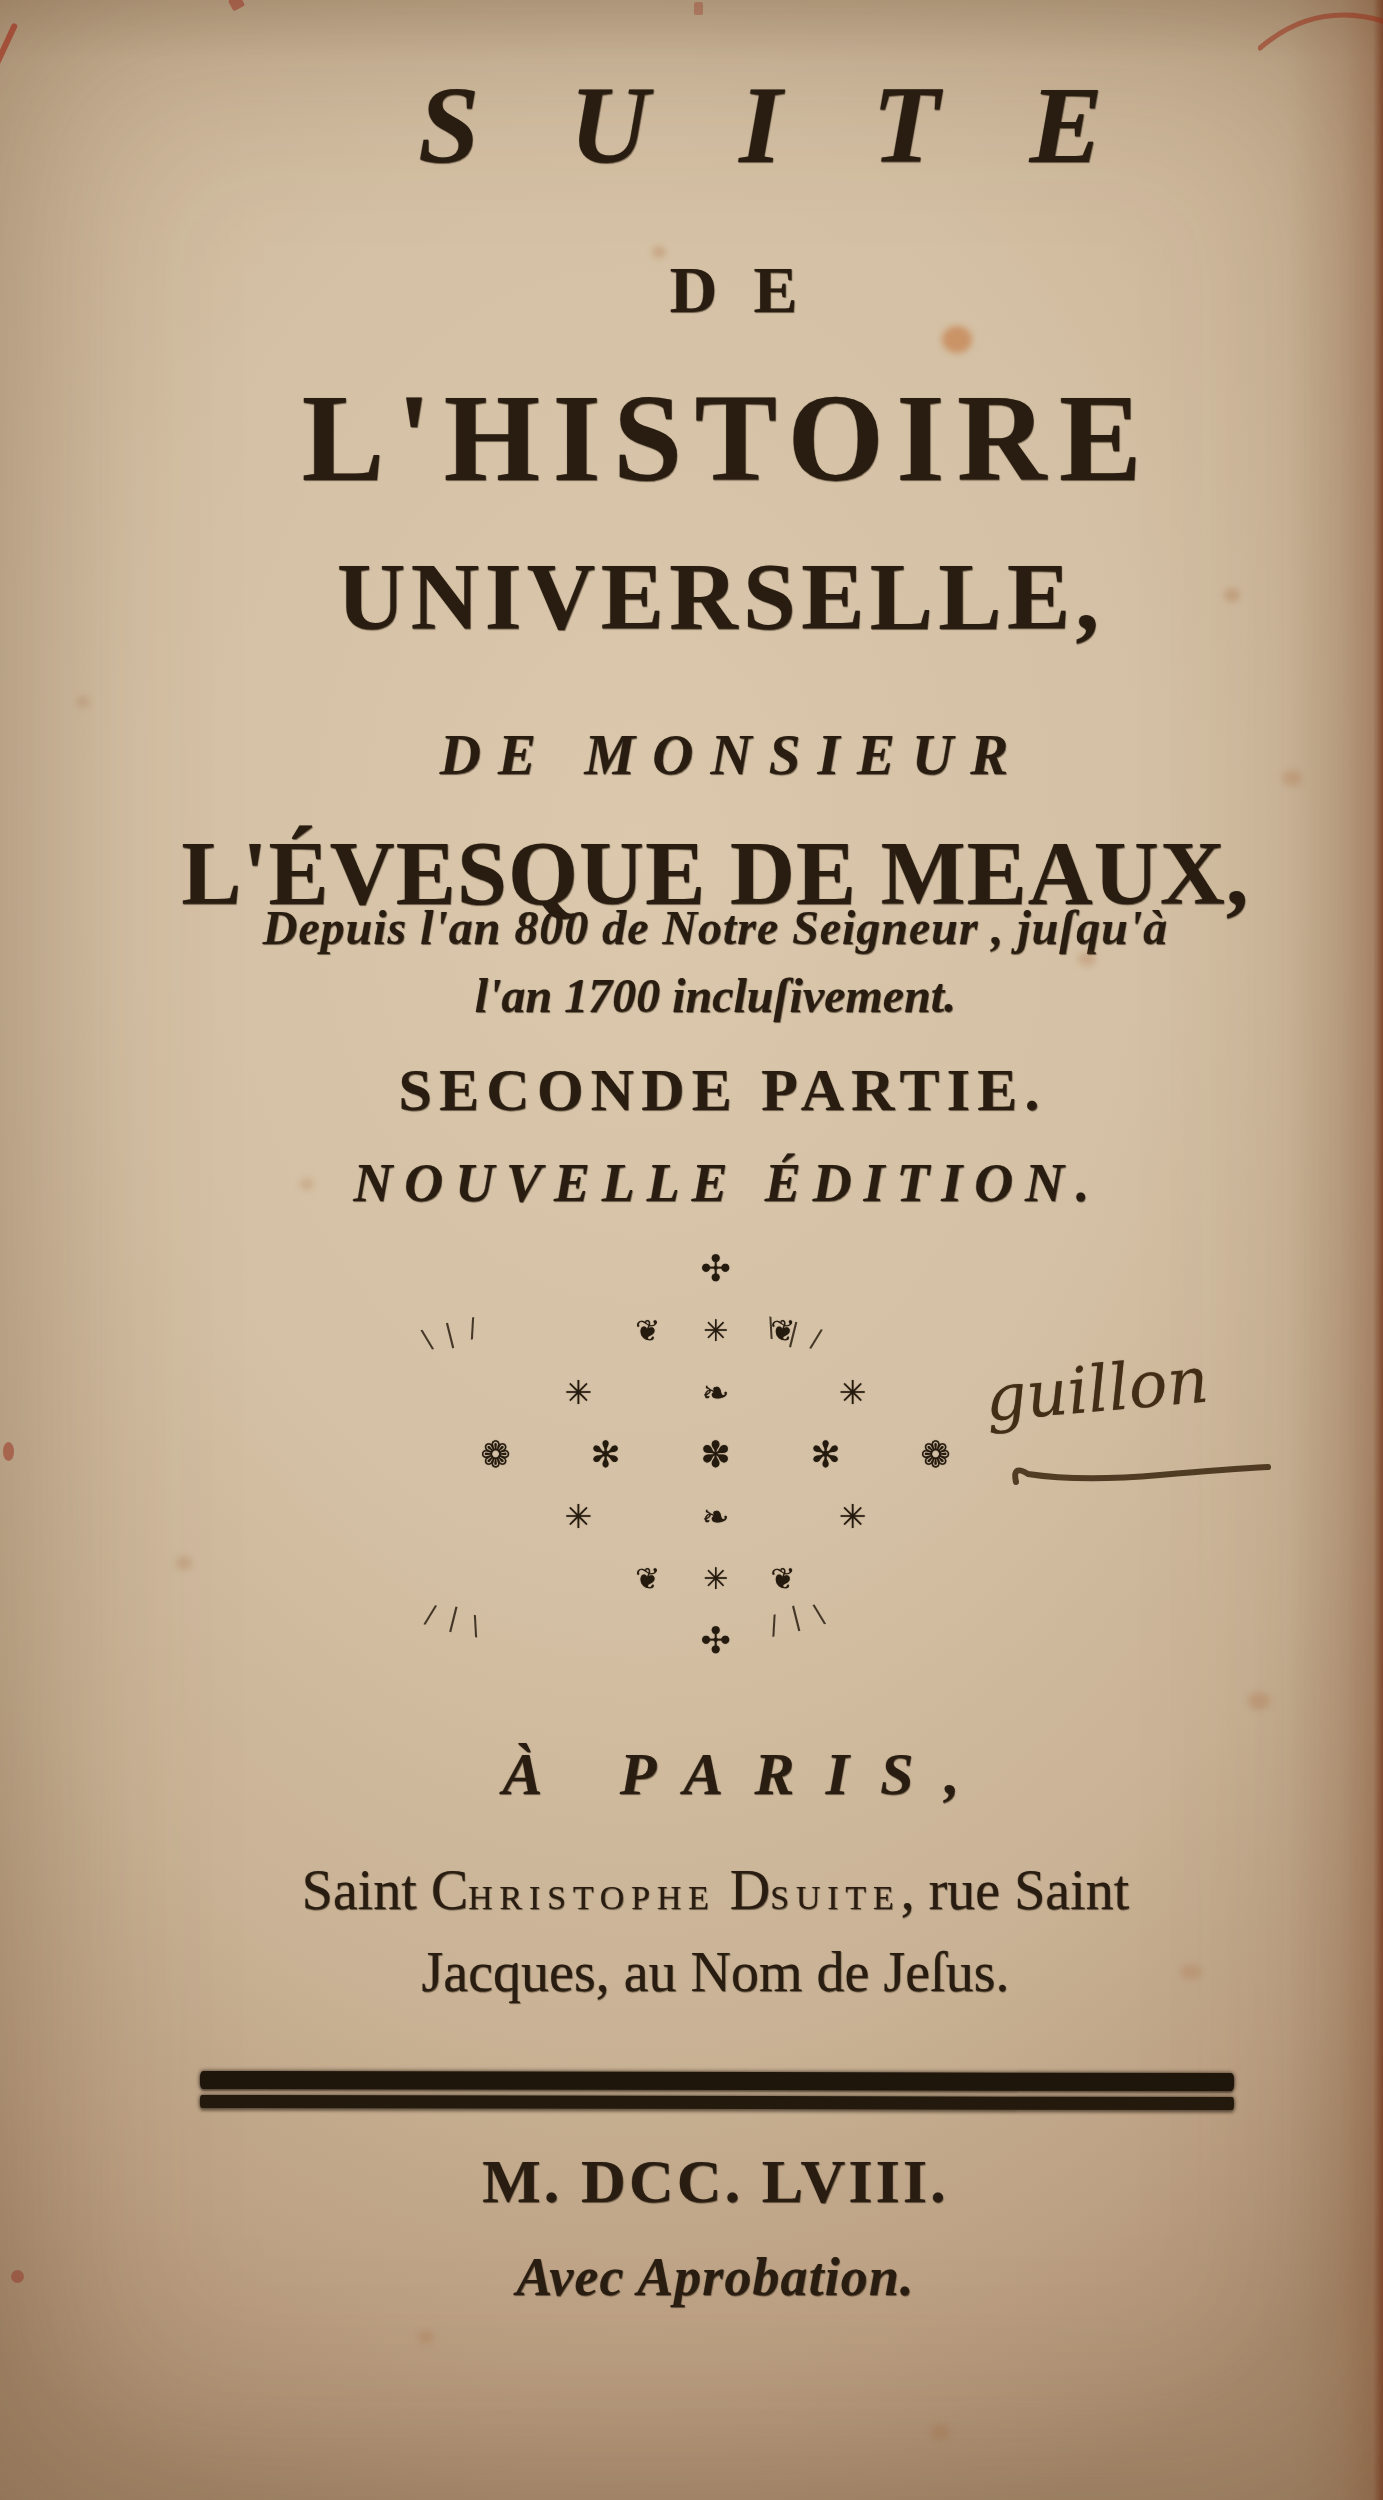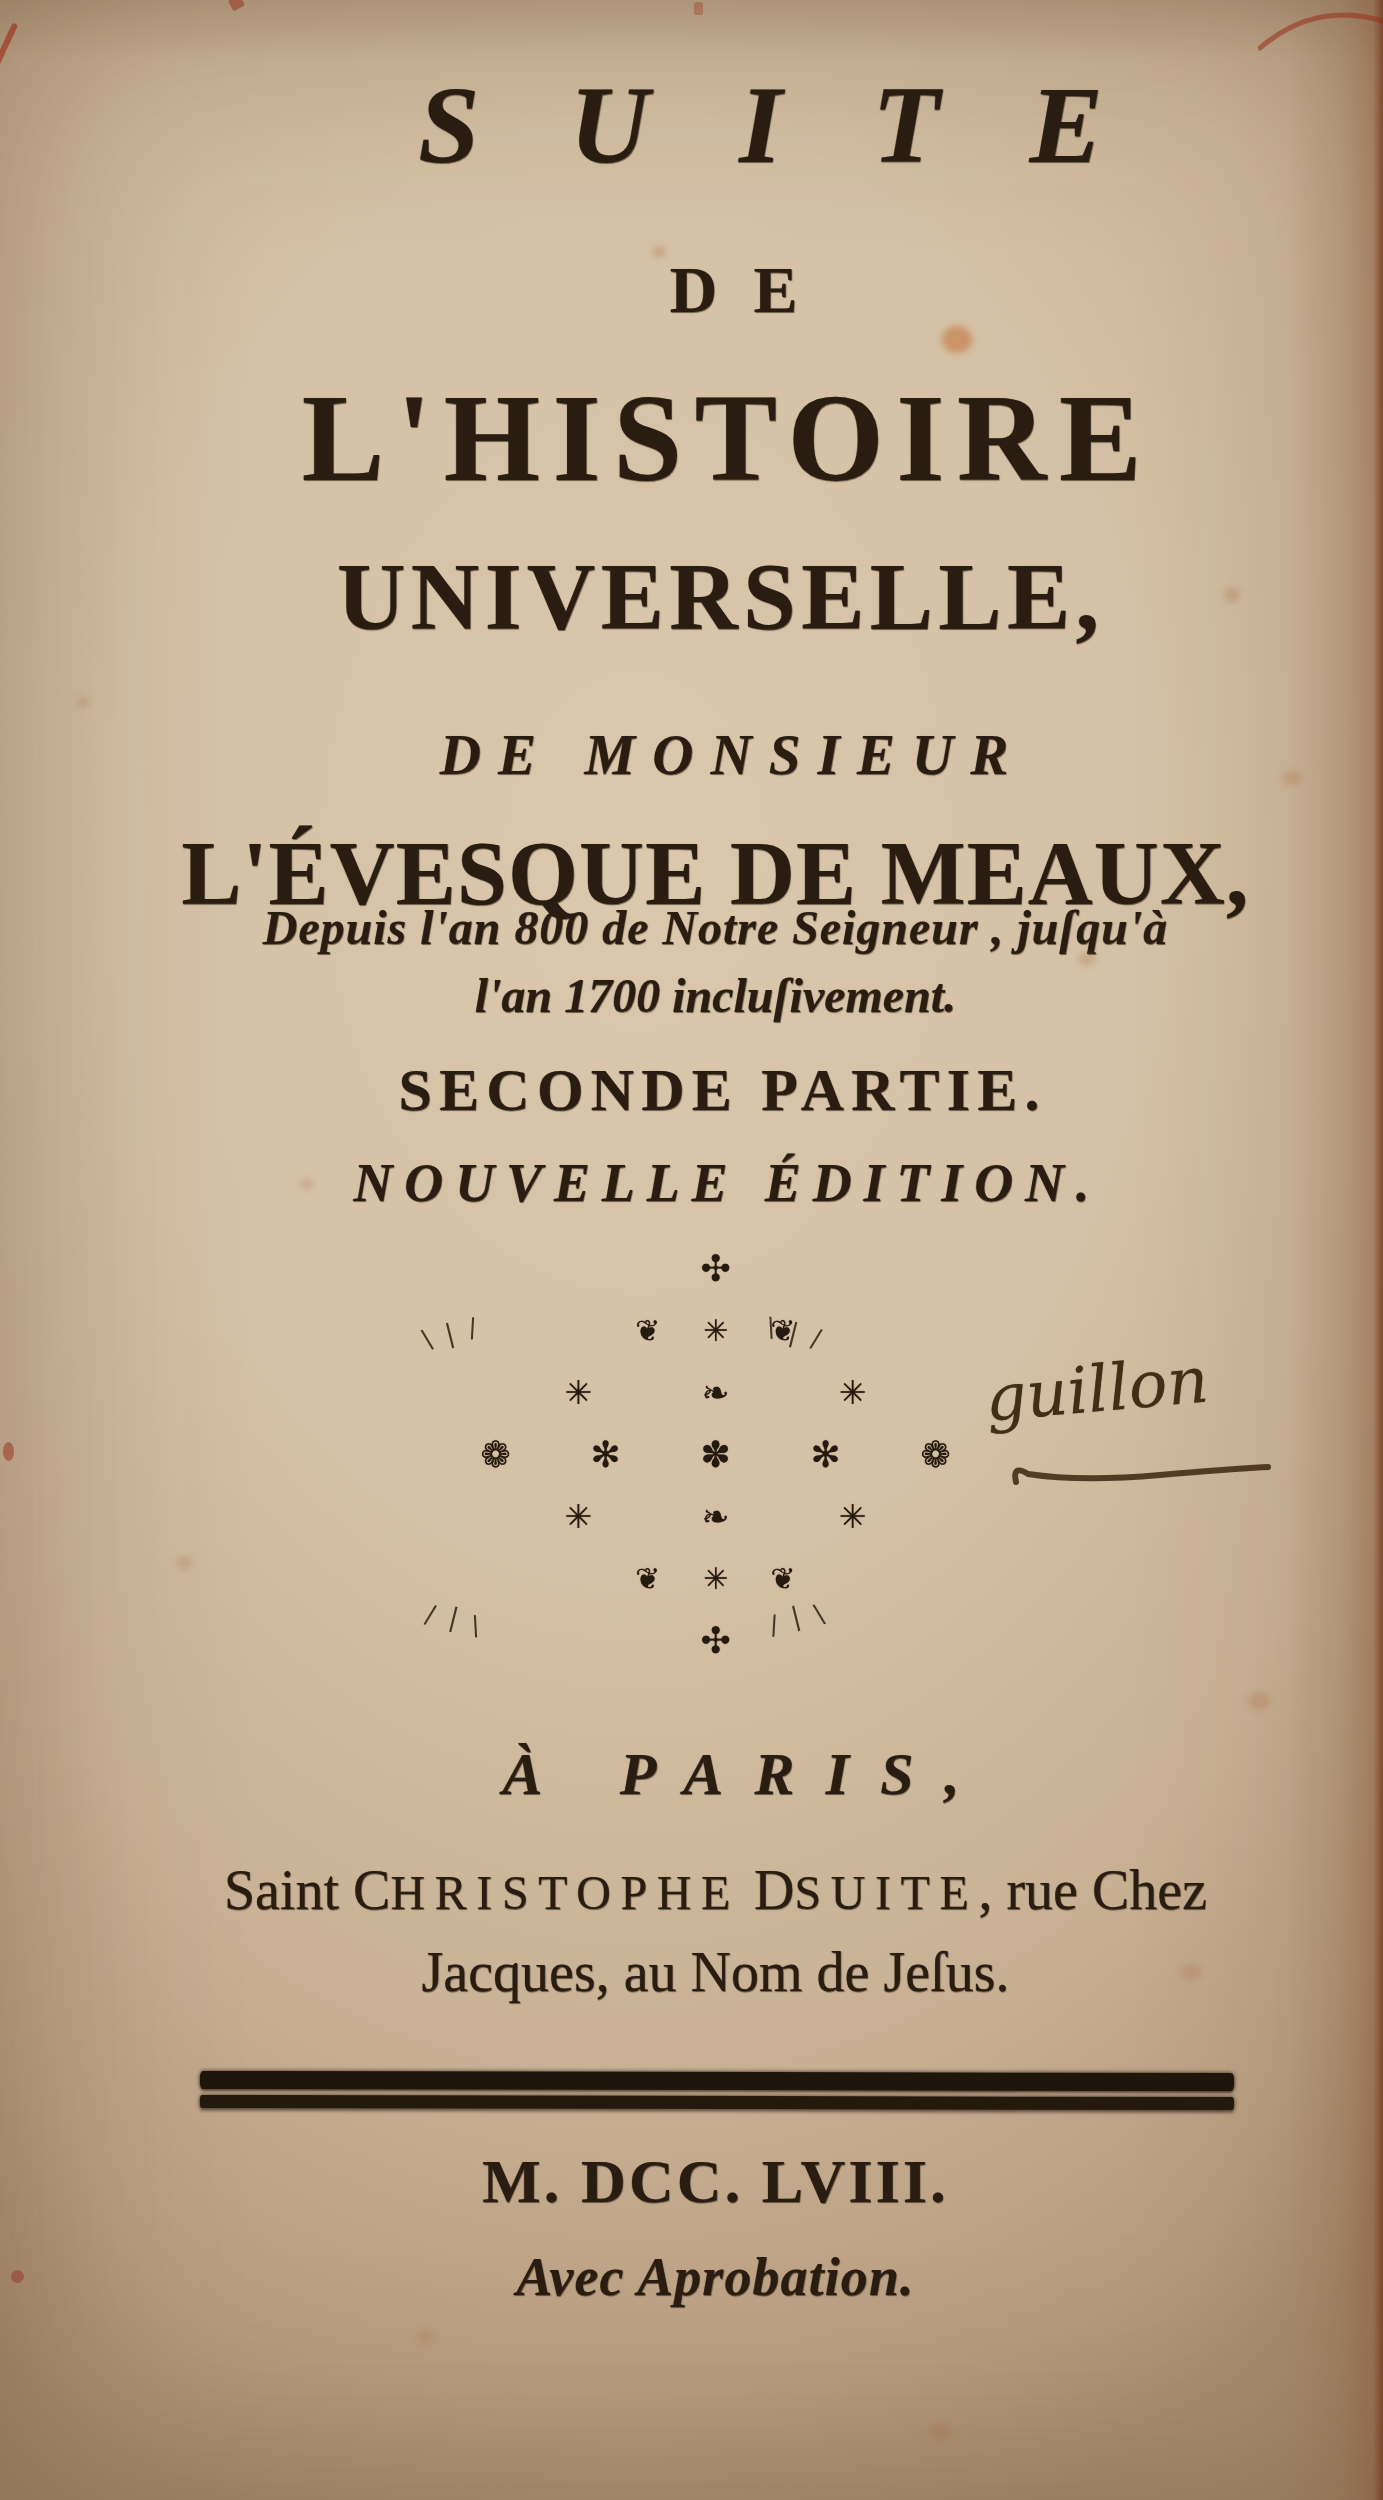--- a/index.html
+++ b/index.html
@@ -30,21 +30,21 @@
   .evesque    {top:822px; font-size:90px;  letter-spacing:.012em;font-weight:bold;}
   .sub1       {top:900px; font-size:48px;  font-style:italic; font-weight:bold; letter-spacing:.02em;}
   .sub2       {top:968px; font-size:48px;  font-style:italic; font-weight:bold;}
   .partie     {top:1056px;font-size:60px;  letter-spacing:.12em; padding-left:.12em; font-weight:bold;}
   .edition    {top:1152px;font-size:54px;  font-style:italic; letter-spacing:.22em; padding-left:.22em; font-weight:bold;}
   .paris      {top:1740px;font-size:60px;  font-style:italic; letter-spacing:.52em; padding-left:.52em; font-weight:bold;}
   .imprint1   {top:1858px;font-size:56px;}
   .imprint2   {top:1940px;font-size:56px;}
   .year       {top:2146px;font-size:62px;  letter-spacing:.05em; font-weight:bold;}
   .approb     {top:2246px;font-size:54px;  font-style:italic; font-weight:bold; letter-spacing:.02em;}
-  .sc{font-size:48px; letter-spacing:.20em;}
+  .sc{font-size:34px; letter-spacing:.20em;}
   
   .ornament{
     position:absolute; top:1238px; left:0; width:100%;
     text-align:center; color:#241a0e;
     font-family:"DejaVu Sans",sans-serif;
     text-shadow:0 0 1px rgba(30,20,10,.7);
   }
   .ornament .orow{display:block; line-height:62px; white-space:nowrap;}
   .ornament .orow:nth-child(1){font-size:36px;}
   .ornament .orow:nth-child(2){font-size:30px; letter-spacing:.55em; padding-left:.55em;}
@@ -102,21 +102,21 @@
       <span class="orow">✣</span>
     </div>
     <span class="ray" style="left:398px; top:1318px; transform:rotate(-14deg);">\ | /</span>
     <span class="ray" style="left:742px; top:1318px; transform:rotate(14deg);">\ | /</span>
     <span class="ray" style="left:398px; top:1606px; transform:rotate(194deg);">\ | /</span>
     <span class="ray" style="left:742px; top:1606px; transform:rotate(166deg);">\ | /</span>
 
     <div class="blk paris">À PARIS,</div>
 
     <div class="blk imprint1">
-      <span>Saint </span><span>C</span><span class="sc">HRISTOPHE</span><span> </span><span>D</span><span class="sc">SUITE</span><span>, rue Chez</span>
+      <span>Saint </span><span>C</span><span class="sc">HRISTOPHE</span><span> </span><span>D</span><span class="sc">SUITE</span><span>, rue Saint</span>
     </div>
     <div class="blk imprint2">Jacques, au Nom de Jeſus.</div>
 
     <div class="rule">
       <div class="bar1"></div>
       <div class="rgap"></div>
       <div class="bar2"></div>
     </div>
 
     <div class="blk year">M. DCC. LVIII.</div>

